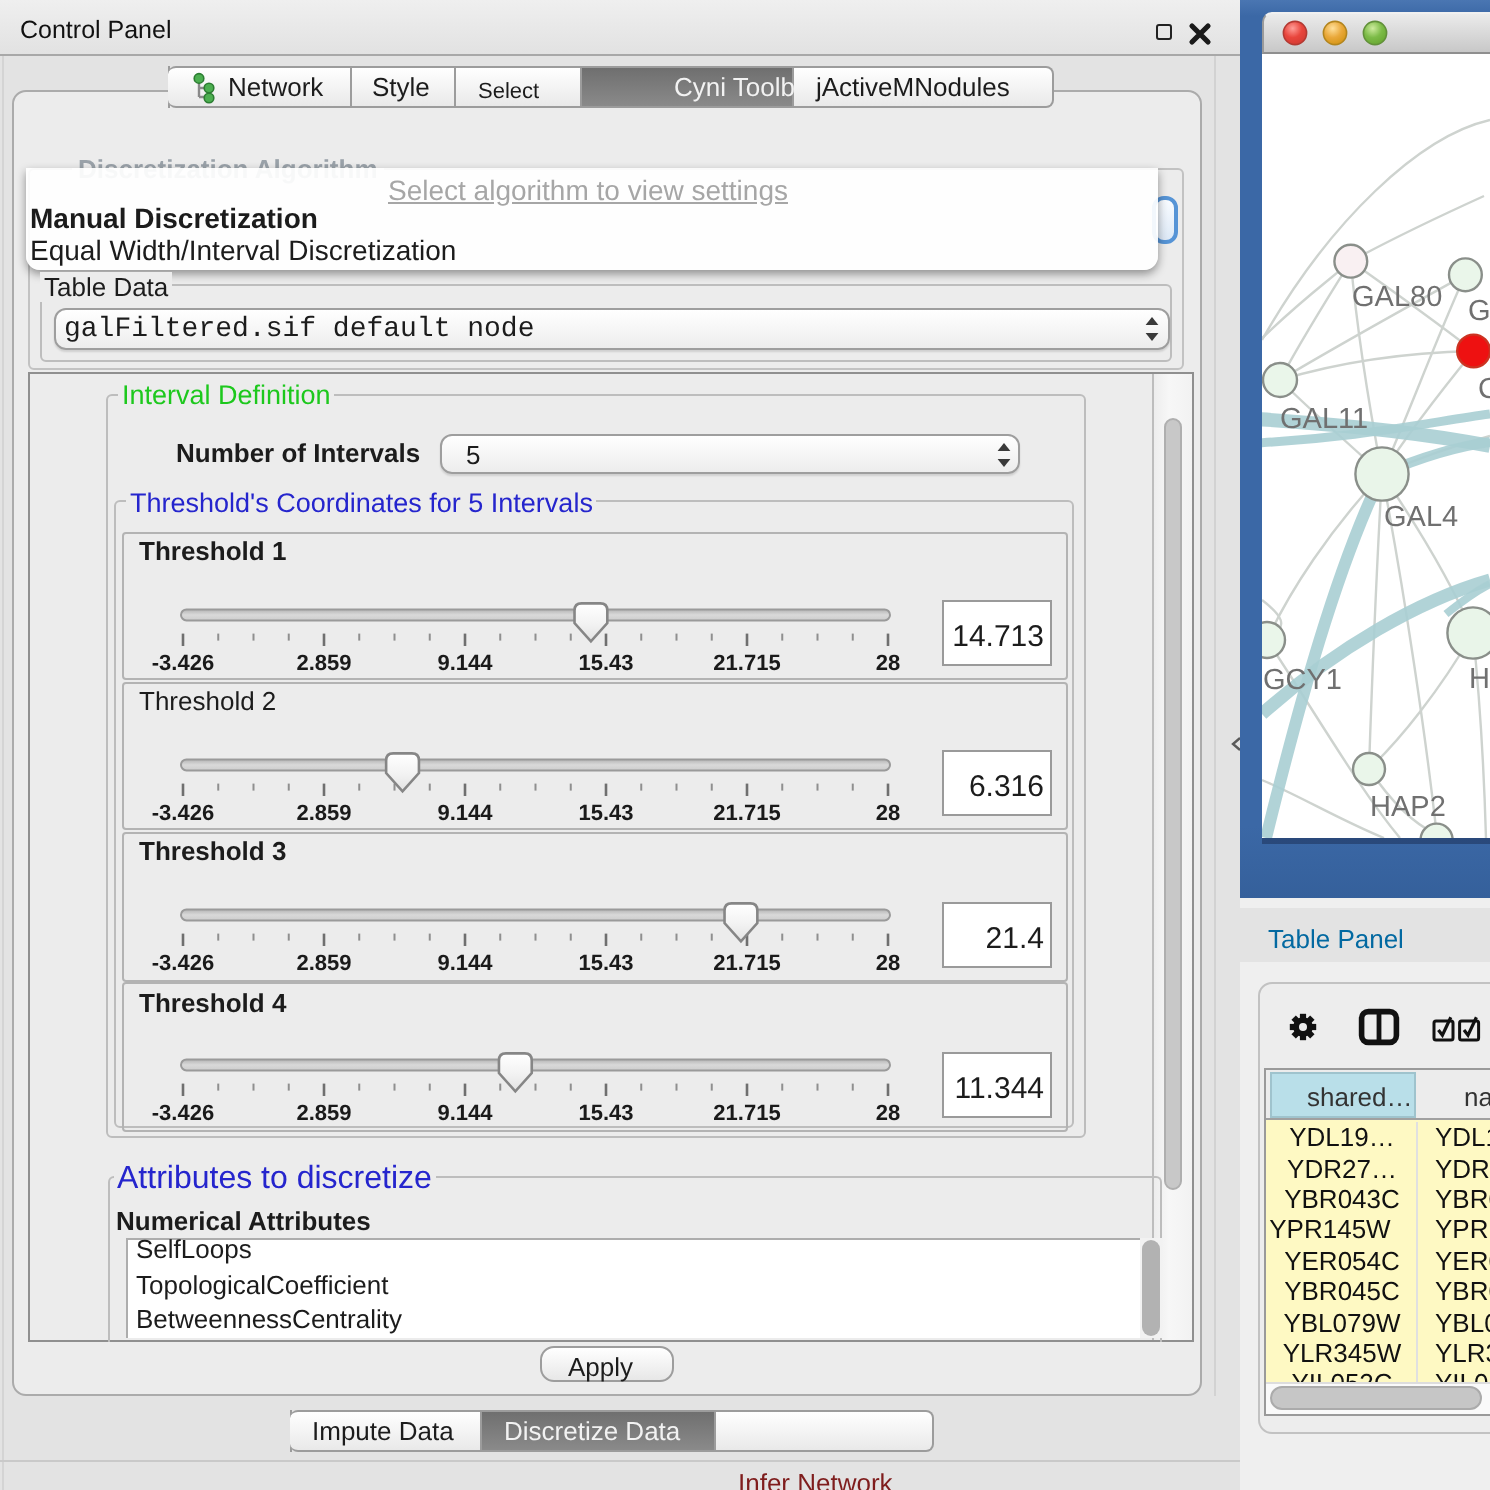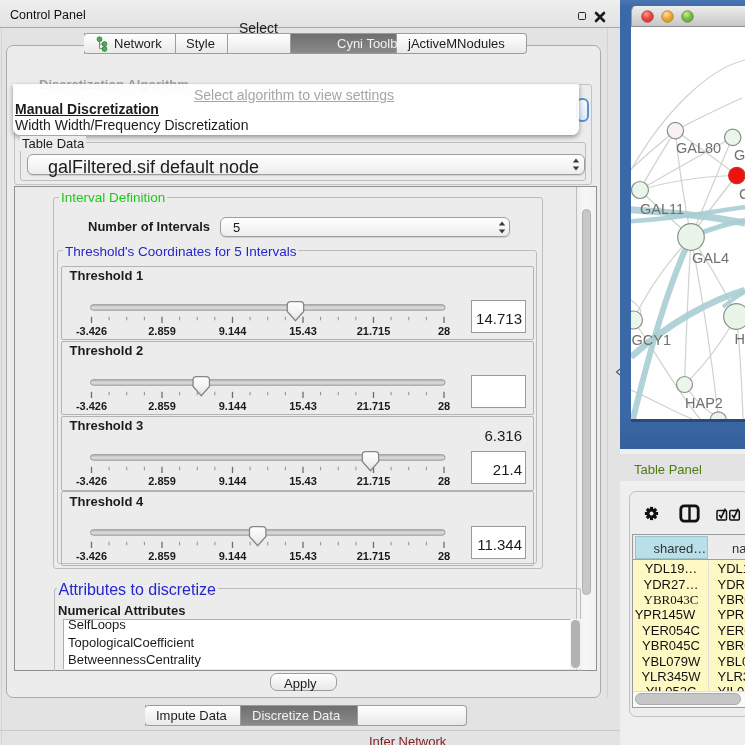--- a/index.html
+++ b/index.html
@@ -18,46 +18,46 @@
 <div class="abs" style="left:6px;top:45px;width:595px;height:653px;background:#ececec;border:1px solid #ababab;border-radius:7px;"></div>
 <div class="abs" style="left:607px;top:28px;width:1px;height:670px;background:#d2d2d2;"></div>
 <div class="abs" style="left:1px;top:28px;width:1px;height:717px;background:#d4d4d4;"></div>
 
 <div class="abs" style="left:84px;top:33px;width:1px;height:21px;background:#9c9c9c;"></div>
 <div class="abs" style="left:84px;top:33px;width:92px;height:21px;background:linear-gradient(#ffffff,#e9e9e9);color:#1c1c1c;border-radius:4px 0 0 4px;border:1px solid #9c9c9c;border-left:none;"></div>
 <div class="txt" style="left:114px;top:36px;font-size:13px;color:#1c1c1c;">Network</div>
 <div class="abs" style="left:176px;top:33px;width:52px;height:21px;background:linear-gradient(#ffffff,#e9e9e9);color:#1c1c1c;border-radius:0;border:1px solid #9c9c9c;border-left:none;"></div>
 <div class="txt" style="left:186px;top:36px;font-size:13px;color:#1c1c1c;">Style</div>
 <div class="abs" style="left:228px;top:33px;width:63px;height:21px;background:linear-gradient(#ffffff,#e9e9e9);color:#1c1c1c;border-radius:0;border:1px solid #9c9c9c;border-left:none;"></div>
-<div class="txt" style="left:239px;top:20px;font-size:14px;color:#1c1c1c;">Select</div>
+<div class="txt" style="left:239px;top:40px;font-size:11px;color:#1c1c1c;">Select</div>
 <div class="abs" style="left:291px;top:33px;width:106px;height:21px;background:linear-gradient(#6f6f6f,#8a8a8a);color:#f4f4f4;border-radius:0;border:1px solid #9c9c9c;border-left:none;"></div>
 <div class="txt" style="left:301px;top:36px;font-size:13px;color:#f2f2f2;margin-left:36px;">Cyni Toolbox</div>
 <div class="abs" style="left:397px;top:33px;width:130px;height:21px;background:linear-gradient(#ffffff,#e9e9e9);color:#1c1c1c;border-radius:0 4px 4px 0;border:1px solid #9c9c9c;border-left:none;"></div>
 <div class="txt" style="left:408px;top:36px;font-size:13px;color:#1c1c1c;">jActiveMNodules</div>
 
 <svg class="abs" style="left:94px;top:36px;" width="18" height="16" viewBox="0 0 18 16">
  <path d="M5.5 3.5 V12.5 M5.5 8 H9.5 M5.5 12.5 H9.5" stroke="#8a8a8a" stroke-width="1.2" fill="none"></path>
  <circle cx="5.5" cy="3.2" r="2.4" fill="#4caf50" stroke="#2c7d32" stroke-width="0.8"></circle>
  <circle cx="10.5" cy="8" r="2.4" fill="#4caf50" stroke="#2c7d32" stroke-width="0.8"></circle>
  <circle cx="10.5" cy="13" r="2.4" fill="#4caf50" stroke="#2c7d32" stroke-width="0.8"></circle>
 </svg>
 
 <div class="abs" style="left:13.5px;top:84px;width:578px;height:100.5px;border:1px solid #c2c2c2;border-radius:3px;"></div>
 <div class="txt" style="left:36px;top:77px;font-size:13px;font-weight:bold;color:#9aa2a9;background:#ececec;padding:0 3px;">Discretization Algorithm</div>
 <div class="abs" style="left:575.5px;top:97.5px;width:13px;height:24px;border:2.5px solid #5694d6;border-radius:6px;background:linear-gradient(#f8fbff,#dde9f6);"></div>
 
 <div class="abs" style="left:13px;top:84px;width:566px;height:50.5px;background:rgba(255,255,255,0.92);border-radius:0 0 7px 7px;box-shadow:0 2px 5px rgba(0,0,0,0.4);"></div>
 <div class="txt" style="left:194px;top:86.5px;font-size:14px;color:#a6a6a6;text-decoration:underline;">Select algorithm to view settings</div>
-<div class="txt" style="left:15px;top:101px;font-size:14px;font-weight:bold;text-decoration:underline;">Manual Discretization</div>
-<div class="txt" style="left:15px;top:117px;font-size:14px;">Width Width/Frequency Discretization</div>
+<div class="txt" style="left:15px;top:101px;font-size:14px;font-weight:bold;">Manual Discretization</div>
+<div class="txt" style="left:15px;top:117px;font-size:14px;">Equal Width/Interval Discretization</div>
 
 <div class="abs" style="left:20px;top:142px;width:566px;height:38.5px;border:1px solid #bdbdbd;border-radius:3px;"></div>
 <div class="txt" style="left:20px;top:135.5px;font-size:13px;background:#ececec;padding:0 2px;">Table Data</div>
 <div class="abs" style="left:26.5px;top:153.5px;width:558px;height:21px;background:linear-gradient(#ffffff,#ededed);border:1px solid #9e9e9e;border-radius:6px;box-shadow:0 1px 1px rgba(0,0,0,0.12);"></div>
-<div class="txt" style="left:48px;top:156.5px;font-size:18px;">galFiltered.sif default node</div>
+<div class="txt" style="left:32px;top:156.5px;font-size:14px;font-family:Liberation Mono, monospace;">galFiltered.sif default node</div>
 <svg class="abs" style="left:571px;top:157.5px;" width="10" height="13" viewBox="0 0 10 13">
  <path d="M5 0.5 L8.2 4.5 H1.8 Z" fill="#3a3a3a"></path>
  <path d="M5 12.5 L1.8 8.5 H8.2 Z" fill="#3a3a3a"></path>
 </svg>
 
 <div class="abs" style="left:13.5px;top:186px;width:583px;height:485px;background:#ececec;border:1px solid #8f8f8f;"></div>
 <div class="abs" style="left:576px;top:187px;width:19.5px;height:483px;background:linear-gradient(90deg,#ededed,#f7f7f7 40%,#f2f2f2);border-left:1px solid #bdbdbd;"></div>
 <div class="abs" style="left:581.5px;top:209px;width:9.5px;height:386px;background:#c8c8c8;border:1px solid #afafaf;border-radius:5px;"></div>
 
 <div class="abs" style="left:52.5px;top:197px;width:490.5px;height:372px;border:1px solid #bdbdbd;border-radius:3px;"></div>
@@ -114,21 +114,21 @@
     <text x="101.00" y="69.2" font-size="11" font-weight="bold" fill="#1a1a1a" text-anchor="middle" font-family="Liberation Sans,sans-serif">2.859</text>
     <text x="171.50" y="69.2" font-size="11" font-weight="bold" fill="#1a1a1a" text-anchor="middle" font-family="Liberation Sans,sans-serif">9.144</text>
     <text x="242.00" y="69.2" font-size="11" font-weight="bold" fill="#1a1a1a" text-anchor="middle" font-family="Liberation Sans,sans-serif">15.43</text>
     <text x="312.50" y="69.2" font-size="11" font-weight="bold" fill="#1a1a1a" text-anchor="middle" font-family="Liberation Sans,sans-serif">21.715</text>
     <text x="383.00" y="69.2" font-size="11" font-weight="bold" fill="#1a1a1a" text-anchor="middle" font-family="Liberation Sans,sans-serif">28</text>
     <path d="M 226.26 39.2 Q 226.26 35.7 229.76 35.7 L 239.16 35.7 Q 242.66 35.7 242.66 39.2 L 242.66 45.5 L 234.46 54.7 L 226.26 45.5 Z" fill="url(#th1)" stroke="#868686" stroke-width="1.3"></path>
   </svg>
 <div class="abs" style="left:470.5px;top:300.0px;width:55.5px;height:33px;background:#fff;border:1px solid #9a9a9a;"></div>
 <div class="txt" style="left:470.5px;top:310.0px;width:51.5px;font-size:15px;text-align:right;">14.713</div>
 <div class="abs" style="left:60.5px;top:340.8px;width:473.0px;height:74.5px;border:1px solid #b3b3b3;border-radius:2px;"></div>
-<div class="txt" style="left:69.5px;top:343.0px;font-size:13px;font-weight:bold;">Threshold 2</div>
+<div class="txt" style="left:69.5px;top:343.0px;font-size:13px;font-weight:normal;">Threshold 2</div>
 <svg class="abs" style="left:60.5px;top:340.8px;" width="473" height="74.5" viewBox="0 0 473 74.5">
     <defs>
       <linearGradient id="tg2" x1="0" y1="0" x2="0" y2="1">
         <stop offset="0" stop-color="#b4b4b4"></stop>
         <stop offset="0.5" stop-color="#d9d9d9"></stop>
         <stop offset="1" stop-color="#cdcdcd"></stop>
       </linearGradient>
       <linearGradient id="th2" x1="0" y1="0" x2="0" y2="1">
         <stop offset="0" stop-color="#ffffff"></stop>
         <stop offset="0.55" stop-color="#f2f2f2"></stop>
@@ -159,21 +159,21 @@
     <line x1="383.00" y1="50.8" x2="383.00" y2="57" stroke="#6f6f6f" stroke-width="1.3"></line>
     <text x="30.50" y="69.2" font-size="11" font-weight="bold" fill="#1a1a1a" text-anchor="middle" font-family="Liberation Sans,sans-serif">-3.426</text>
     <text x="101.00" y="69.2" font-size="11" font-weight="bold" fill="#1a1a1a" text-anchor="middle" font-family="Liberation Sans,sans-serif">2.859</text>
     <text x="171.50" y="69.2" font-size="11" font-weight="bold" fill="#1a1a1a" text-anchor="middle" font-family="Liberation Sans,sans-serif">9.144</text>
     <text x="242.00" y="69.2" font-size="11" font-weight="bold" fill="#1a1a1a" text-anchor="middle" font-family="Liberation Sans,sans-serif">15.43</text>
     <text x="312.50" y="69.2" font-size="11" font-weight="bold" fill="#1a1a1a" text-anchor="middle" font-family="Liberation Sans,sans-serif">21.715</text>
     <text x="383.00" y="69.2" font-size="11" font-weight="bold" fill="#1a1a1a" text-anchor="middle" font-family="Liberation Sans,sans-serif">28</text>
     <path d="M 132.07 39.2 Q 132.07 35.7 135.57 35.7 L 144.97 35.7 Q 148.47 35.7 148.47 39.2 L 148.47 45.5 L 140.27 54.7 L 132.07 45.5 Z" fill="url(#th2)" stroke="#868686" stroke-width="1.3"></path>
   </svg>
 <div class="abs" style="left:470.5px;top:375.3px;width:55.5px;height:33px;background:#fff;border:1px solid #9a9a9a;"></div>
-<div class="txt" style="left:470.5px;top:385.3px;width:51.5px;font-size:15px;text-align:right;margin-top:42px;">6.316</div>
+<div class="txt" style="left:470.5px;top:385.3px;width:51.5px;font-size:15px;text-align:right;">6.316</div>
 <div class="abs" style="left:60.5px;top:416.1px;width:473.0px;height:74.5px;border:1px solid #b3b3b3;border-radius:2px;"></div>
 <div class="txt" style="left:69.5px;top:418.3px;font-size:13px;font-weight:bold;">Threshold 3</div>
 <svg class="abs" style="left:60.5px;top:416.1px;" width="473" height="74.5" viewBox="0 0 473 74.5">
     <defs>
       <linearGradient id="tg3" x1="0" y1="0" x2="0" y2="1">
         <stop offset="0" stop-color="#b4b4b4"></stop>
         <stop offset="0.5" stop-color="#d9d9d9"></stop>
         <stop offset="1" stop-color="#cdcdcd"></stop>
       </linearGradient>
       <linearGradient id="th3" x1="0" y1="0" x2="0" y2="1">
@@ -368,21 +368,21 @@
   <text x="692" y="263">GAL4</text>
   <text x="631.5" y="344.5">GCY1</text>
   <text x="734.5" y="344">HA</text>
   <text x="685" y="408">HAP2</text>
  </g>
 </svg>
 </div>
 
 <div class="abs" style="left:620px;top:449px;width:125px;height:296px;background:#efefef;"></div>
 <div class="abs" style="left:620px;top:453.5px;width:125px;height:27.5px;background:#e3e3e3;"></div>
-<div class="txt" style="left:634px;top:461.5px;font-size:13px;color:#4d7c0f;">Table Panel</div>
+<div class="txt" style="left:634px;top:461.5px;font-size:13px;color:#0369a1;">Table Panel</div>
 <div class="abs" style="left:628.5px;top:491px;width:125px;height:226px;background:#ededed;border:1px solid #c2c2c2;border-radius:7px;"></div>
 
 <svg class="abs" style="left:643px;top:505px;" width="17" height="17" viewBox="0 0 17 17">
     <line x1="8.5" y1="8.5" x2="15.10" y2="8.50" stroke="#111" stroke-width="3.1"></line>
     <line x1="8.5" y1="8.5" x2="13.17" y2="13.17" stroke="#111" stroke-width="3.1"></line>
     <line x1="8.5" y1="8.5" x2="8.50" y2="15.10" stroke="#111" stroke-width="3.1"></line>
     <line x1="8.5" y1="8.5" x2="3.83" y2="13.17" stroke="#111" stroke-width="3.1"></line>
     <line x1="8.5" y1="8.5" x2="1.90" y2="8.50" stroke="#111" stroke-width="3.1"></line>
     <line x1="8.5" y1="8.5" x2="3.83" y2="3.83" stroke="#111" stroke-width="3.1"></line>
     <line x1="8.5" y1="8.5" x2="8.50" y2="1.90" stroke="#111" stroke-width="3.1"></line>
@@ -404,21 +404,21 @@
 <div class="abs" style="left:632px;top:533.5px;width:113px;height:174px;background:#fef9c3;border:1px solid #9a9a9a;border-right:none;overflow:hidden;">
     <div class="abs" style="left:0px;top:0px;width:113px;height:25.5px;background:#ececec;border-bottom:1px solid #a0a0a0;"></div>
     <div class="abs" style="left:1.5px;top:1.5px;width:73px;height:23px;background:#b9dfe9;border:1px solid #9fc3cd;"></div>
     <div class="txt" style="left:20.5px;top:6.5px;font-size:13px;color:#333;">shared…</div>
     <div class="txt" style="left:99px;top:6.5px;font-size:13px;color:#333;">na</div>
     <div class="abs" style="left:75px;top:26px;width:1px;height:131px;background:#e0e0e0;"></div>
     <div class="txt" style="left:0px;top:26.6px;width:76px;text-align:center;font-size:13px;color:#111;">YDL19…</div>
     <div class="txt" style="left:84.5px;top:26.6px;font-size:13px;color:#111;">YDL1</div>
     <div class="txt" style="left:0px;top:42.0px;width:76px;text-align:center;font-size:13px;color:#111;">YDR27…</div>
     <div class="txt" style="left:84.5px;top:42.0px;font-size:13px;color:#111;">YDR2</div>
-    <div class="txt" style="left:0px;top:57.4px;width:76px;text-align:center;font-size:13px;color:#111;font-family:Liberation Serif, serif;">YBR043C</div>
+    <div class="txt" style="left:0px;top:57.4px;width:76px;text-align:center;font-size:13px;color:#111;">YBR043C</div>
     <div class="txt" style="left:84.5px;top:57.4px;font-size:13px;color:#111;">YBR0</div>
     <div class="txt" style="left:0px;top:72.8px;width:64px;text-align:center;font-size:13px;color:#111;">YPR145W</div>
     <div class="txt" style="left:84.5px;top:72.8px;font-size:13px;color:#111;">YPR1</div>
     <div class="txt" style="left:0px;top:88.2px;width:76px;text-align:center;font-size:13px;color:#111;">YER054C</div>
     <div class="txt" style="left:84.5px;top:88.2px;font-size:13px;color:#111;">YER0</div>
     <div class="txt" style="left:0px;top:103.6px;width:76px;text-align:center;font-size:13px;color:#111;">YBR045C</div>
     <div class="txt" style="left:84.5px;top:103.6px;font-size:13px;color:#111;">YBR0</div>
     <div class="txt" style="left:0px;top:119.0px;width:76px;text-align:center;font-size:13px;color:#111;">YBL079W</div>
     <div class="txt" style="left:84.5px;top:119.0px;font-size:13px;color:#111;">YBL0</div>
     <div class="txt" style="left:0px;top:134.4px;width:76px;text-align:center;font-size:13px;color:#111;">YLR345W</div>

